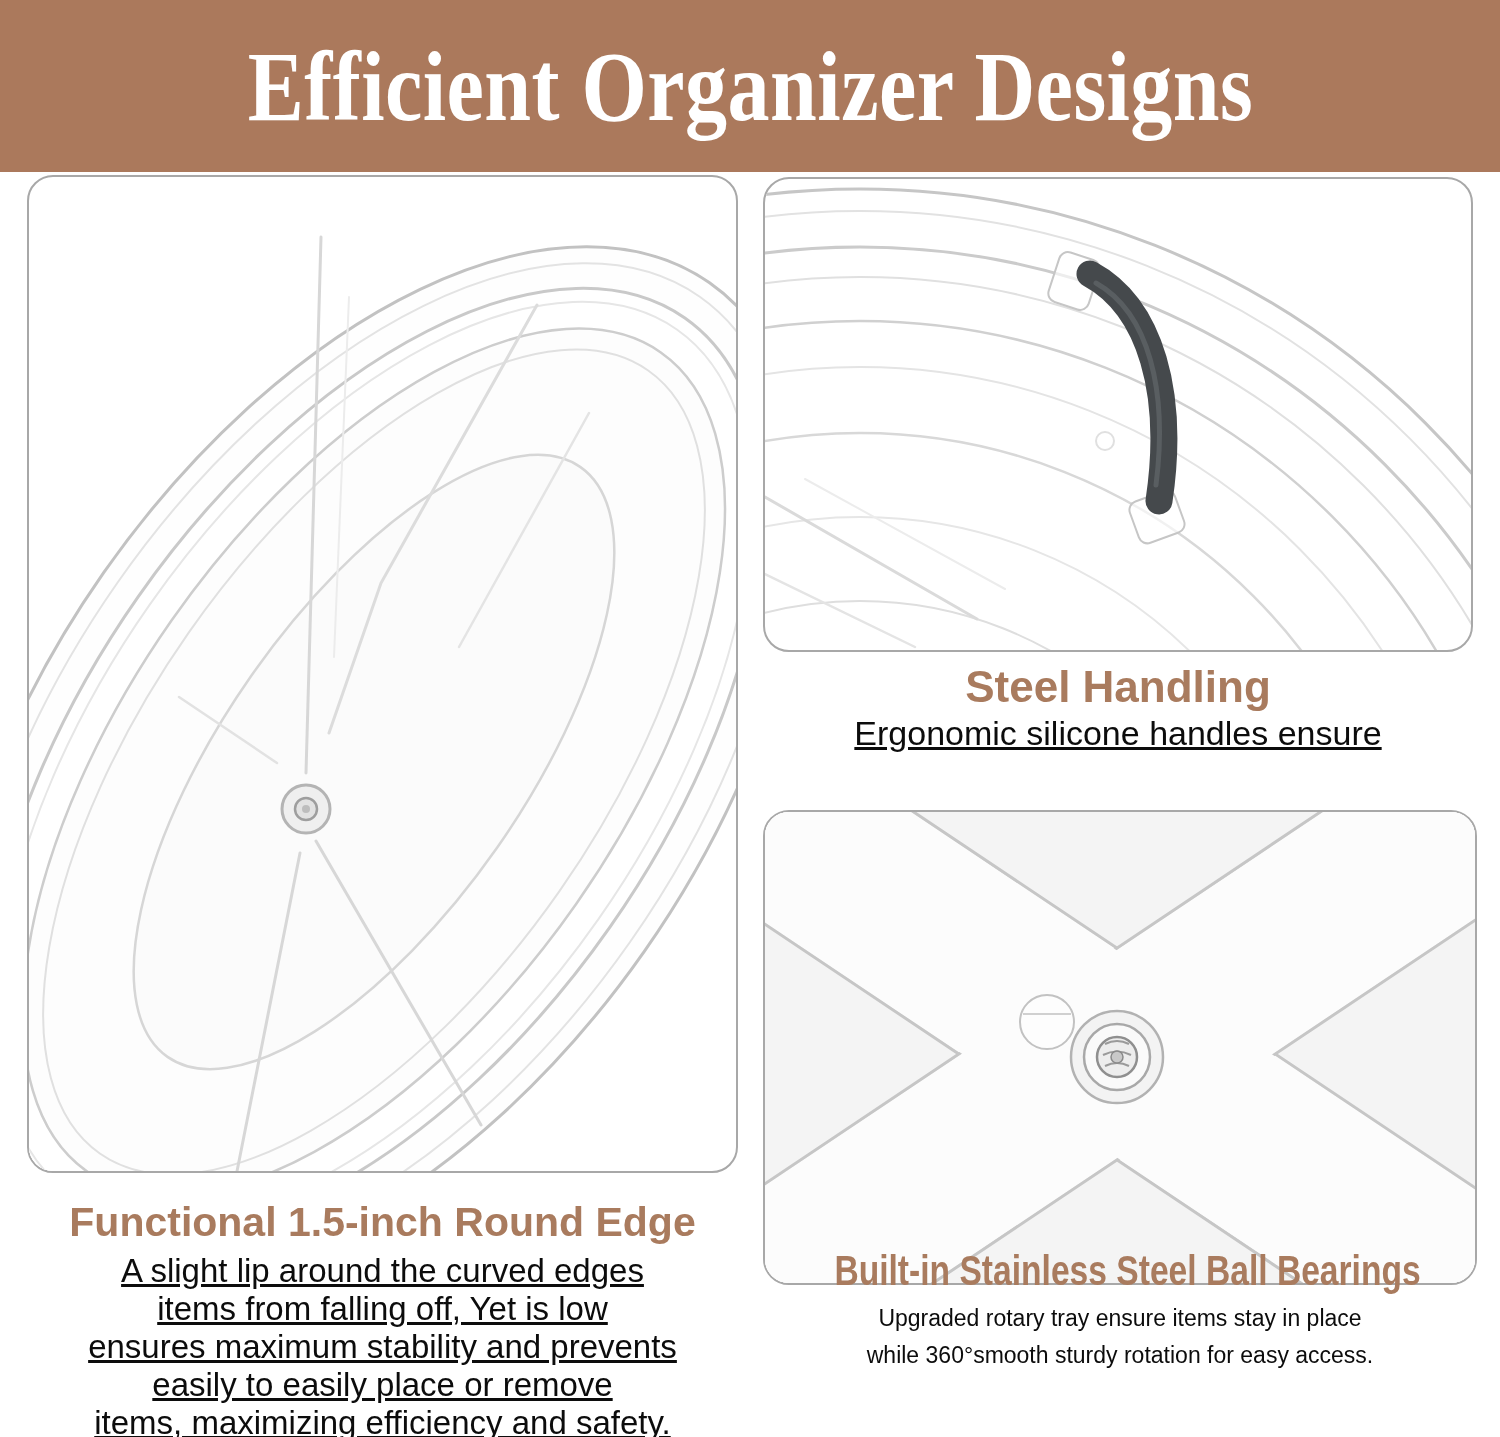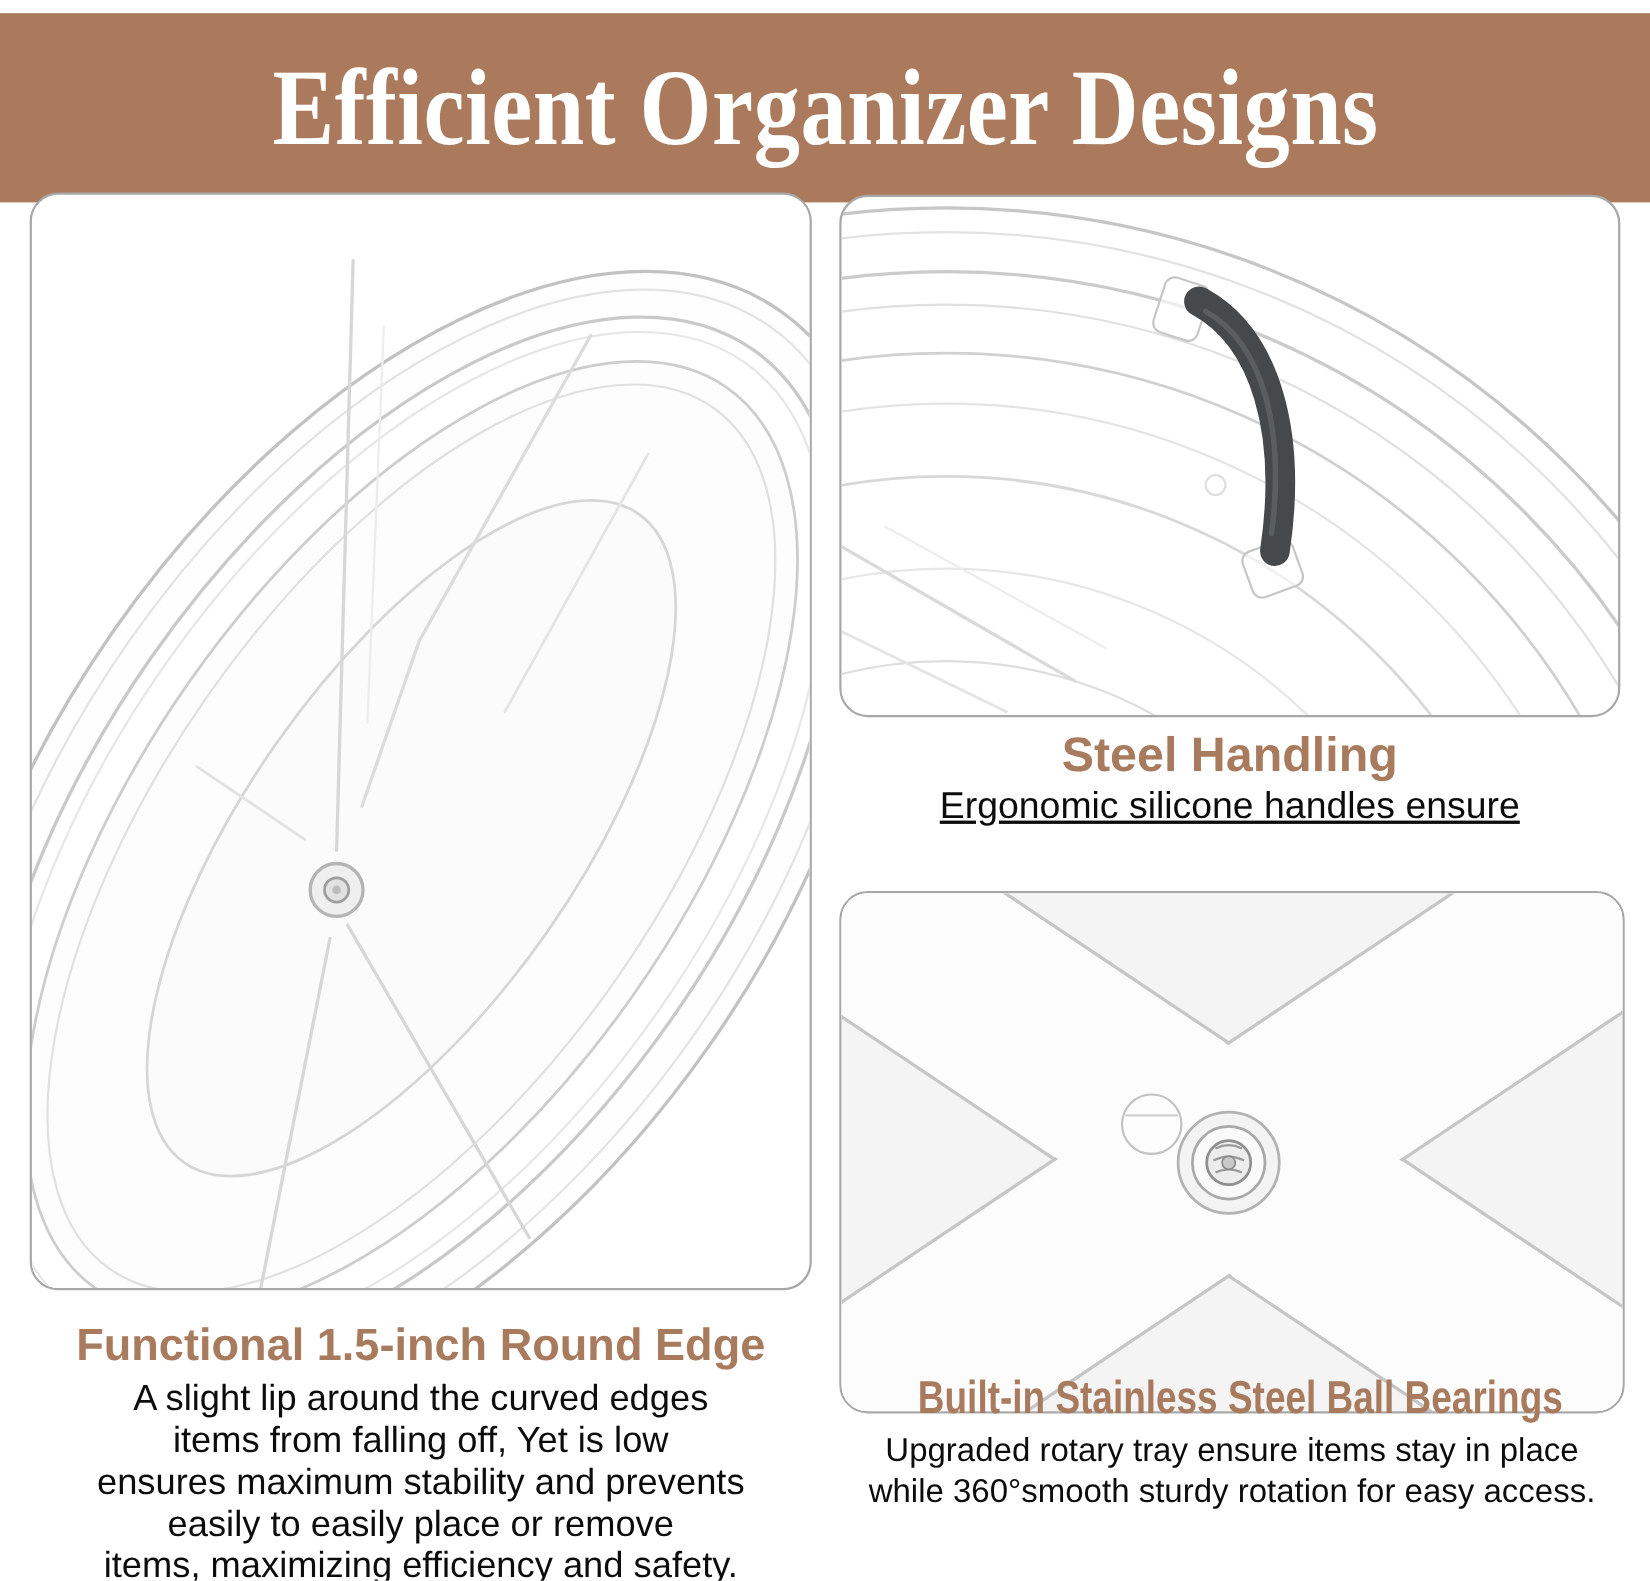--- a/index.html
+++ b/index.html
@@ -4,21 +4,21 @@
 <style>
   html, body { margin:0; padding:0; }
   body {
     width:1500px; height:1437px;
     background:#ffffff;
     font-family:"Liberation Sans", sans-serif;
     position:relative;
     overflow:hidden;
   }
   .banner {
-    position:absolute; left:0; top:12px;
+    position:absolute; left:0; top:0;
     width:1500px; height:172px;
     background:#ab795c;
     display:flex; align-items:center; justify-content:center;
   }
   .banner h1 {
     margin:0;
     color:#ffffff;
     font-family:"Liberation Serif", serif;
     font-weight:bold;
     font-size:99px;
@@ -41,25 +41,25 @@
   .sec { position:absolute; text-align:center; color:#0c0c0c; }
   .hd  { font-weight:bold; color:#a97b5e; white-space:nowrap; }
   .ln  { white-space:nowrap; }
 
   #sec-easy { left:763px; top:661px; width:710px; }
   #sec-easy .hd { font-size:44px; line-height:52px; }
   #sec-easy .ln { font-size:34px; line-height:40px;text-decoration:underline; }
 
   #sec-edge { left:27px; top:1196px; width:711px; }
   #sec-edge .hd { font-size:41px; line-height:52px; margin-bottom:4px; }
-  #sec-edge .ln { font-size:33px; line-height:38px; }
+  #sec-edge .ln { font-size:33px; line-height:38px;text-decoration:underline; }
 
   #sec-bear { left:763px; top:1246px; width:714px; }
   #sec-bear .hd { font-size:42px; line-height:50px; transform:scaleX(0.80); margin-bottom:4px; }
-  #sec-bear .ln { font-size:30px; line-height:37px; }
+  #sec-bear .ln { font-size:23px; line-height:37px; }
 </style>
 </head>
 <body>
 
 <div class="banner">
   <h1>Efficient Organizer Designs</h1>
 </div>
 
 <div class="panel" id="panel-left">
   <svg class="photo" viewBox="0 0 707 994">

